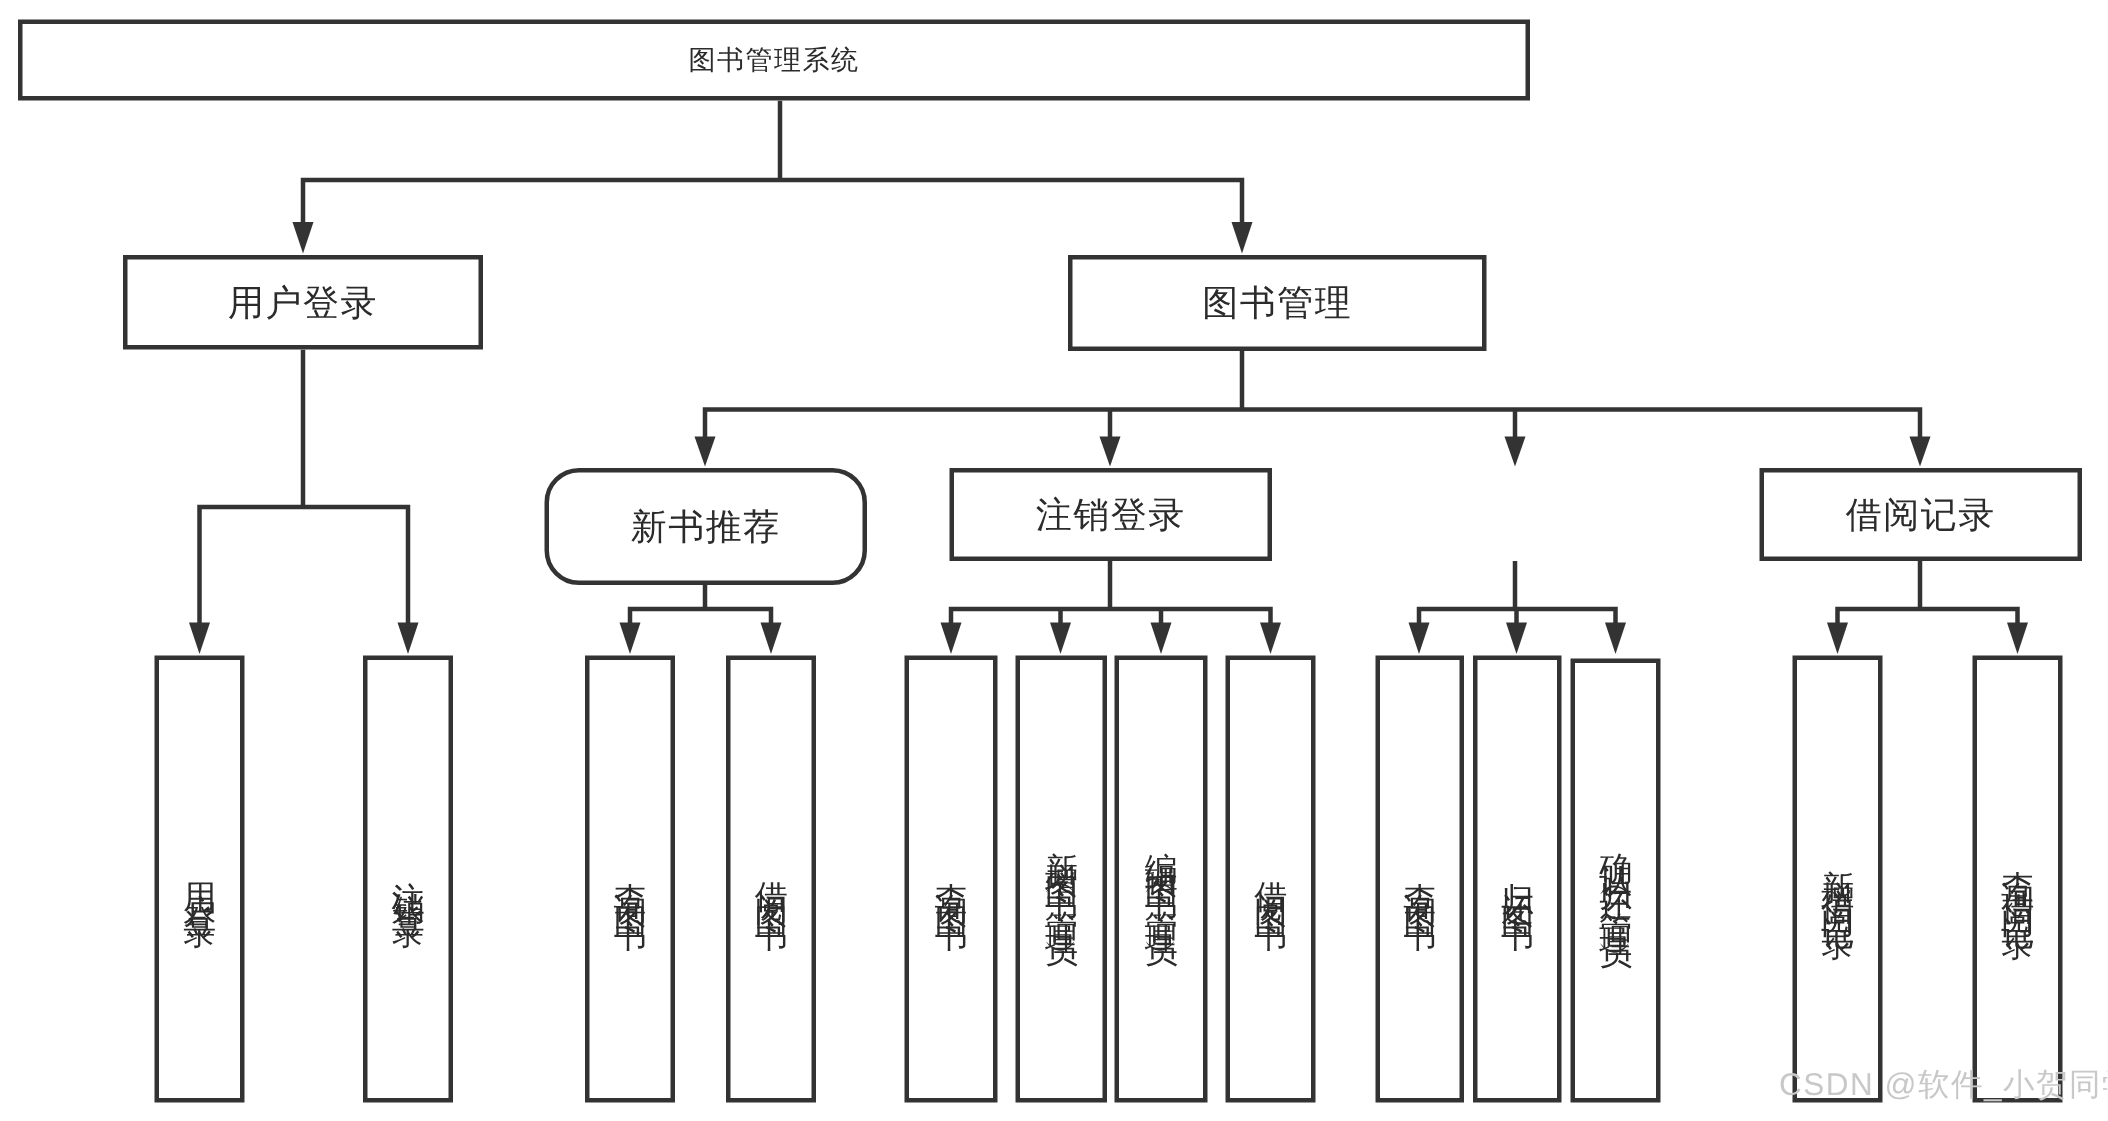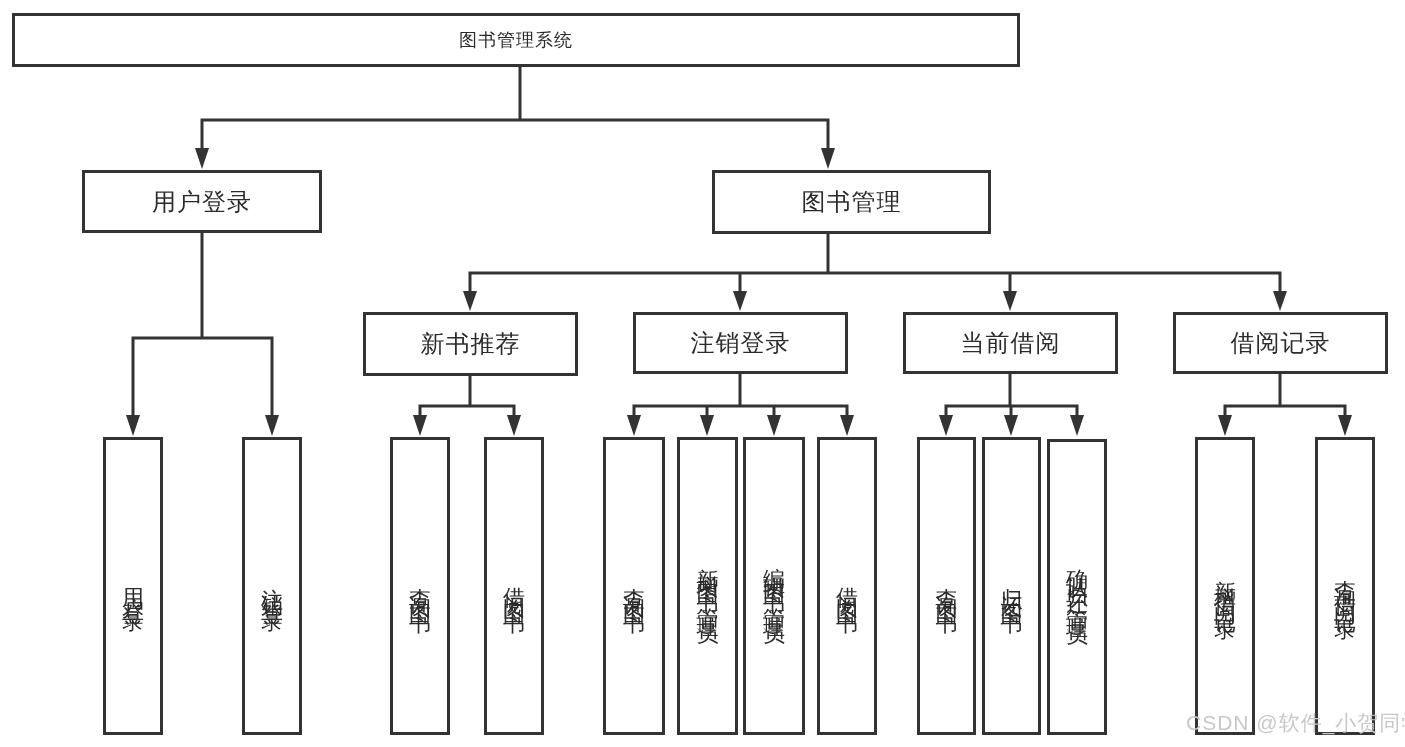--- a/index.html
+++ b/index.html
@@ -104,23 +104,22 @@
       <polygon points="1218,415 1232,415 1225,436"></polygon>
       <polygon points="1338,415 1352,415 1345,436"></polygon>
     </g>
   </svg>
 
   <div class="box h-box root-box" style="left:12px; top:13px; width:1008px; height:54px;">图书管理系统</div>
 
   <div class="box h-box" style="left:82px; top:170px; width:240px; height:63px;">用户登录</div>
   <div class="box h-box" style="left:712px; top:170px; width:279px; height:64px;">图书管理</div>
 
-  <div class="box h-box" style="left:363px; top:312px; width:215px; height:64px;">新书推荐</div>
+  <div class="box h-box" style="left:363px; top:312px; width:215px; height:78px;border-radius:23px;">新书推荐</div>
   <div class="box h-box" style="left:633px; top:312px; width:215px; height:62px;">注销登录</div>
-  <div class="box h-box" style="left:903px; top:312px; width:215px; height:62px;">当前借阅</div>
   <div class="box h-box" style="left:1173px; top:312px; width:215px; height:62px;">借阅记录</div>
 
   <div class="box leaf-box" style="left:103px; top:437px; width:60px; height:298px;">用户登录</div>
   <div class="box leaf-box" style="left:242px; top:437px; width:60px; height:298px;">注销登录</div>
 
   <div class="box leaf-box" style="left:390px; top:437px; width:60px; height:298px;">查询图书</div>
   <div class="box leaf-box" style="left:484px; top:437px; width:60px; height:298px;">借阅图书</div>
 
   <div class="box leaf-box" style="left:603px; top:437px; width:62px; height:298px;">查询图书</div>
   <div class="box leaf-box" style="left:677px; top:437px; width:61px; height:298px;">新增图书（管理员）</div>

